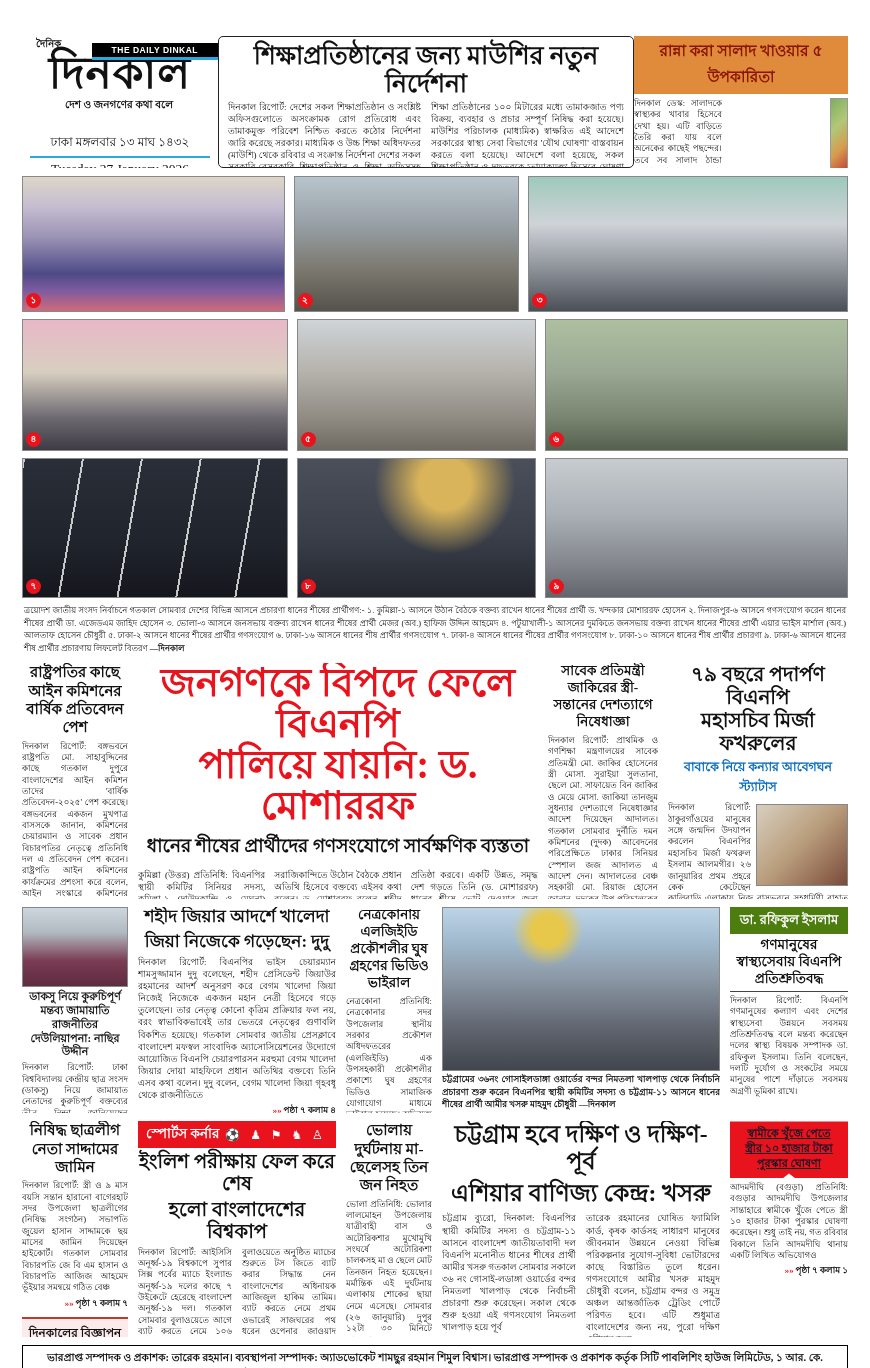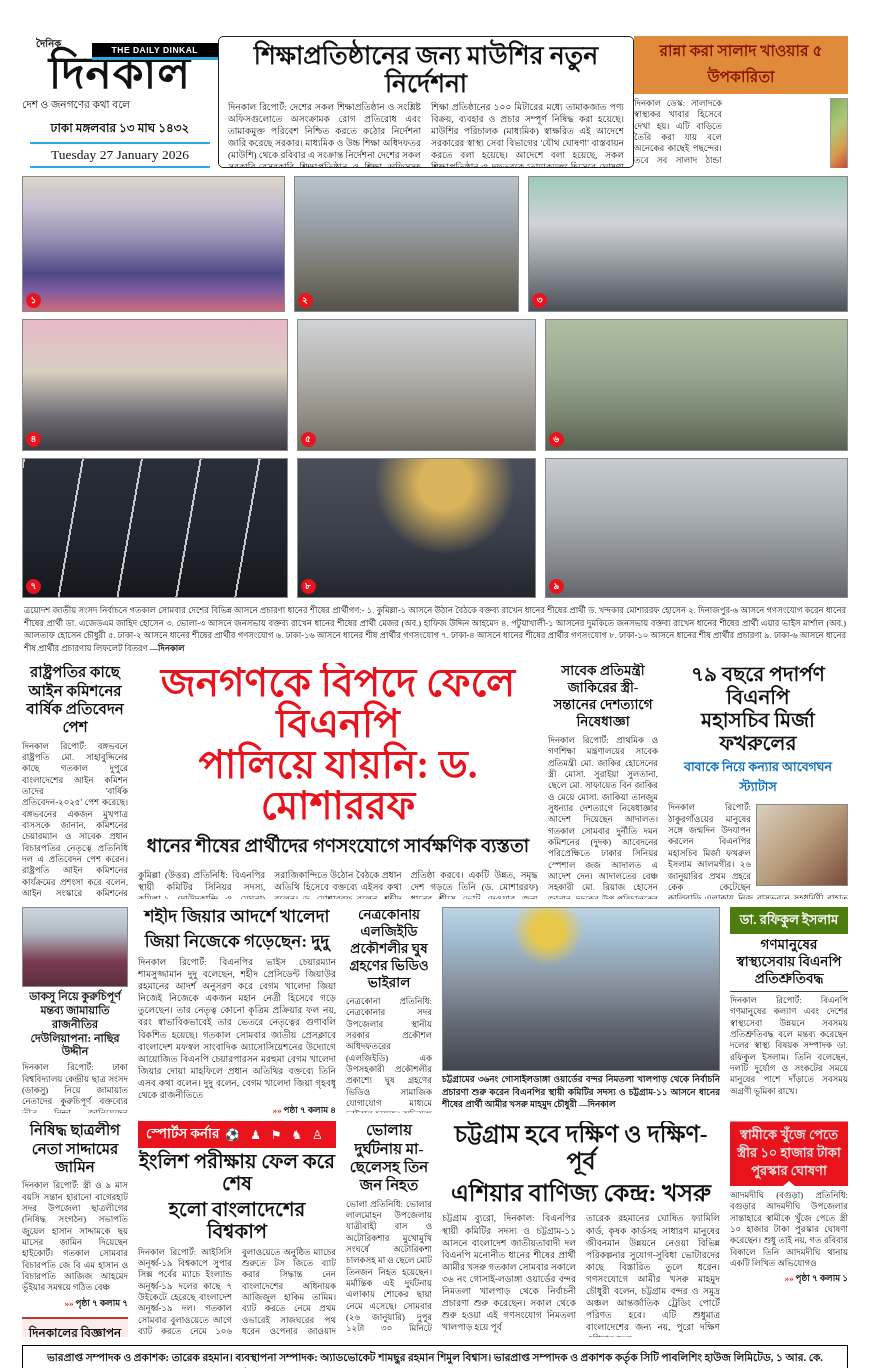--- a/index.html
+++ b/index.html
@@ -9,22 +9,22 @@
   .page { width:870px; height:1368px; padding:36px 22px 0 22px; background:#fff; }
 
   
   .topbar { display:flex; height:132px; overflow:hidden; }
   .masthead { width:196px; flex:none; position:relative; }
   .m-daily { font-size:10px; font-weight:bold; margin-left:14px; }
   .m-logo { font-size:44px; font-weight:bold; line-height:0.95; letter-spacing:1px;text-align:center; }
   .m-ebar { position:absolute; right:0; top:7px; background:#000; color:#fff;
             font-family:"Liberation Sans",sans-serif; font-size:8.5px; font-weight:bold;
             padding:2px 20px; border-bottom:3px solid #2aa9e0; letter-spacing:.5px; }
-  .m-tagline { text-align:left; font-size:10.5px; font-weight:normal; margin:2px 2px 0 0; }
-  .m-date { text-align:center; font-size:12px; font-weight:bold; margin-top:5px; }
+  .m-tagline { text-align:center; font-size:10.5px; font-weight:bold; margin:2px 2px 0 0; }
+  .m-date { text-align:center; font-size:12px; font-weight:normal; margin-top:19px; }
   .m-date-en { text-align:center; font-size:13.5px; }
   .rule-cyan { border:0; border-top:2px solid #2aa9e0; margin:3px 8px; }
 
   .lead-box { flex:1; border:1.5px solid #222; border-radius:5px; padding:5px 9px; overflow:hidden; }
   .lead-box h1 { font-size:25px; text-align:center; line-height:1.1; margin-bottom:4px; }
   .twocol { display:flex; gap:10px; }
   .twocol > div { flex:1; }
   .body-sm { font-size:9px; line-height:1.34; text-align:justify; }
   .body-xs { font-size:8.6px; line-height:1.32; text-align:justify; }
 
@@ -89,23 +89,23 @@
   .h-raf { font-size:13.5px; font-weight:bold; text-align:center; line-height:1.25; margin-bottom:3px;
            border-bottom:1px solid #444; padding-bottom:3px; }
 
   .sports-bar { background:#e8131c; color:#fff; display:flex; align-items:center; gap:6px;
                 padding:2px 8px; margin-bottom:3px; }
   .sports-bar b { font-size:13.5px; }
   .sico { font-size:12px; letter-spacing:3px; font-family:"DejaVu Sans",sans-serif; }
   .h-sport { font-size:19.5px; text-align:center; line-height:1.12; margin-bottom:4px; }
   .h-ctg { font-size:23.5px; text-align:center; line-height:1.15; margin-bottom:5px; }
 
-  .reward-box { background:#e8131c; color:#e5e5e5; font-weight:bold; font-size:13px; text-align:center;
+  .reward-box { background:#e8131c; color:#0f172a; font-weight:bold; font-size:11px; text-align:center;
                 line-height:1.35; padding:5px 4px 7px 4px; margin-bottom:4px;
-                clip-path:polygon(0 0,100% 0,100% 100%,55% 100%,50% 92%,45% 100%,0 100%); }
+                clip-path:polygon(0 0,100% 0,100% 100%,55% 100%,50% 92%,45% 100%,0 100%);text-decoration:underline; }
 
   .adbox { background:#fdeaea; border-top:2px solid #c0392b; border-bottom:2px solid #c0392b;
            text-align:center; padding:6px 3px; margin-top:6px; }
   .adbox .t { font-size:12px; font-weight:bold; line-height:1.35; }
 
   .jump { display:block; text-align:right; font-size:8.8px; font-weight:bold; margin-top:2px; white-space:nowrap; }
   .jicon { color:#e8131c; font-style:normal; font-weight:bold; margin-right:2px; }
 
   footer.pub { border:1.3px solid #000; margin-top:8px; padding:4px 10px; text-align:center;
                font-size:10.5px; font-weight:bold; line-height:1.55; }

